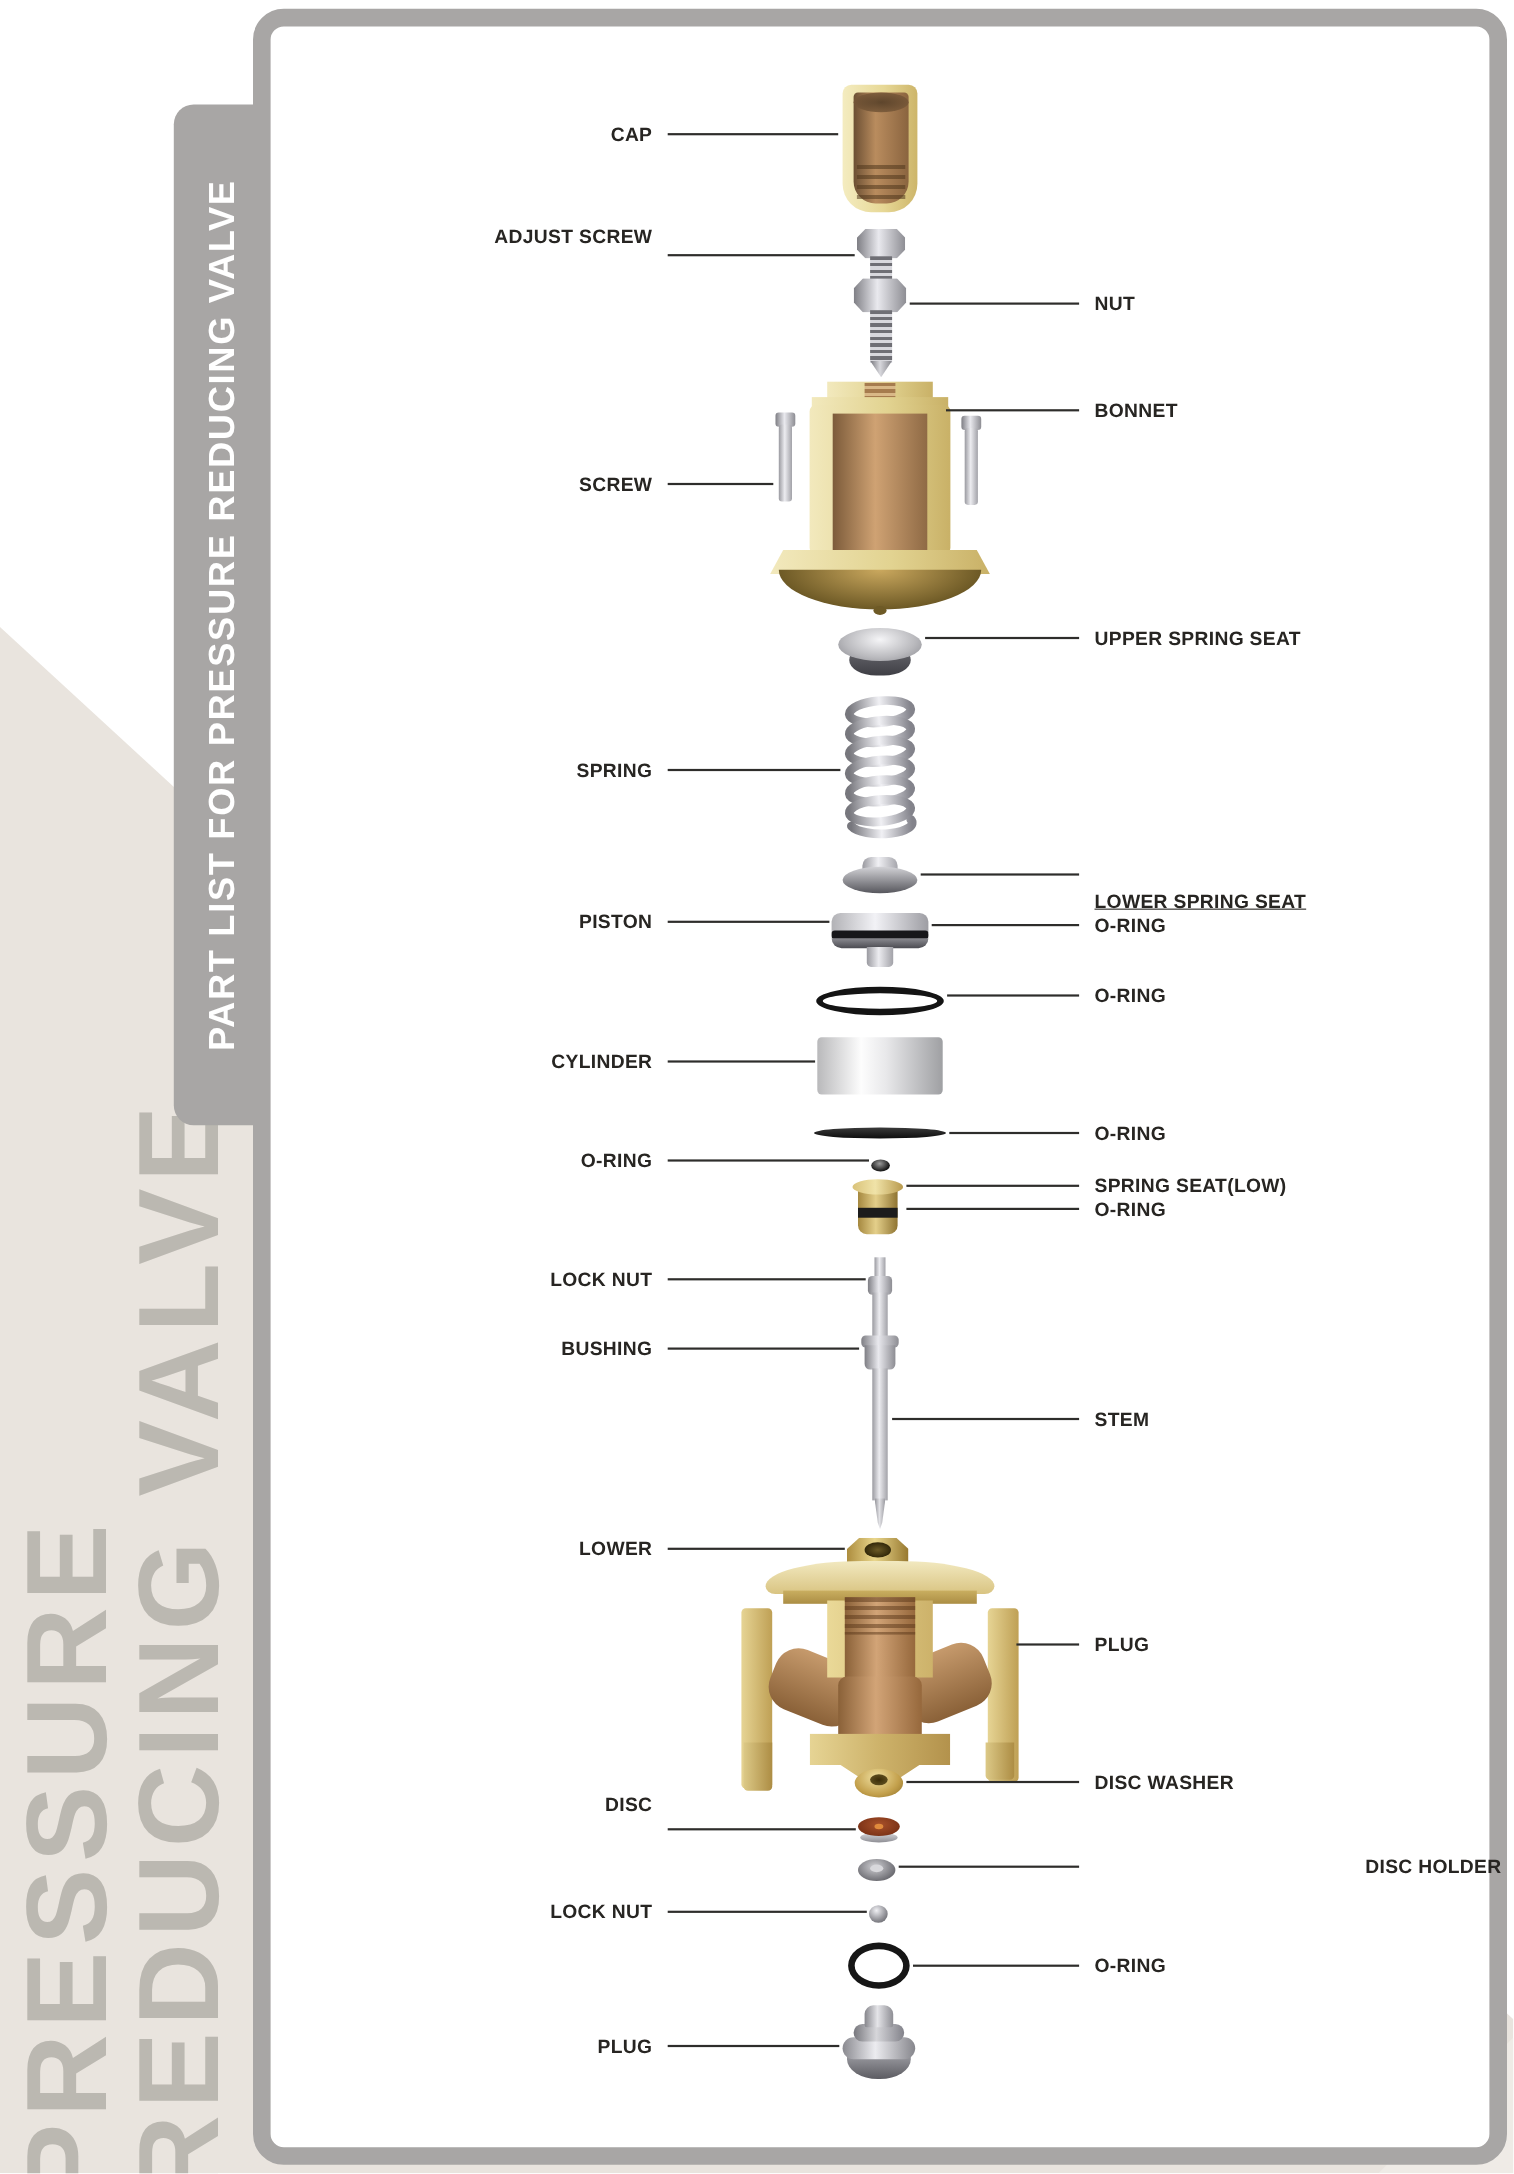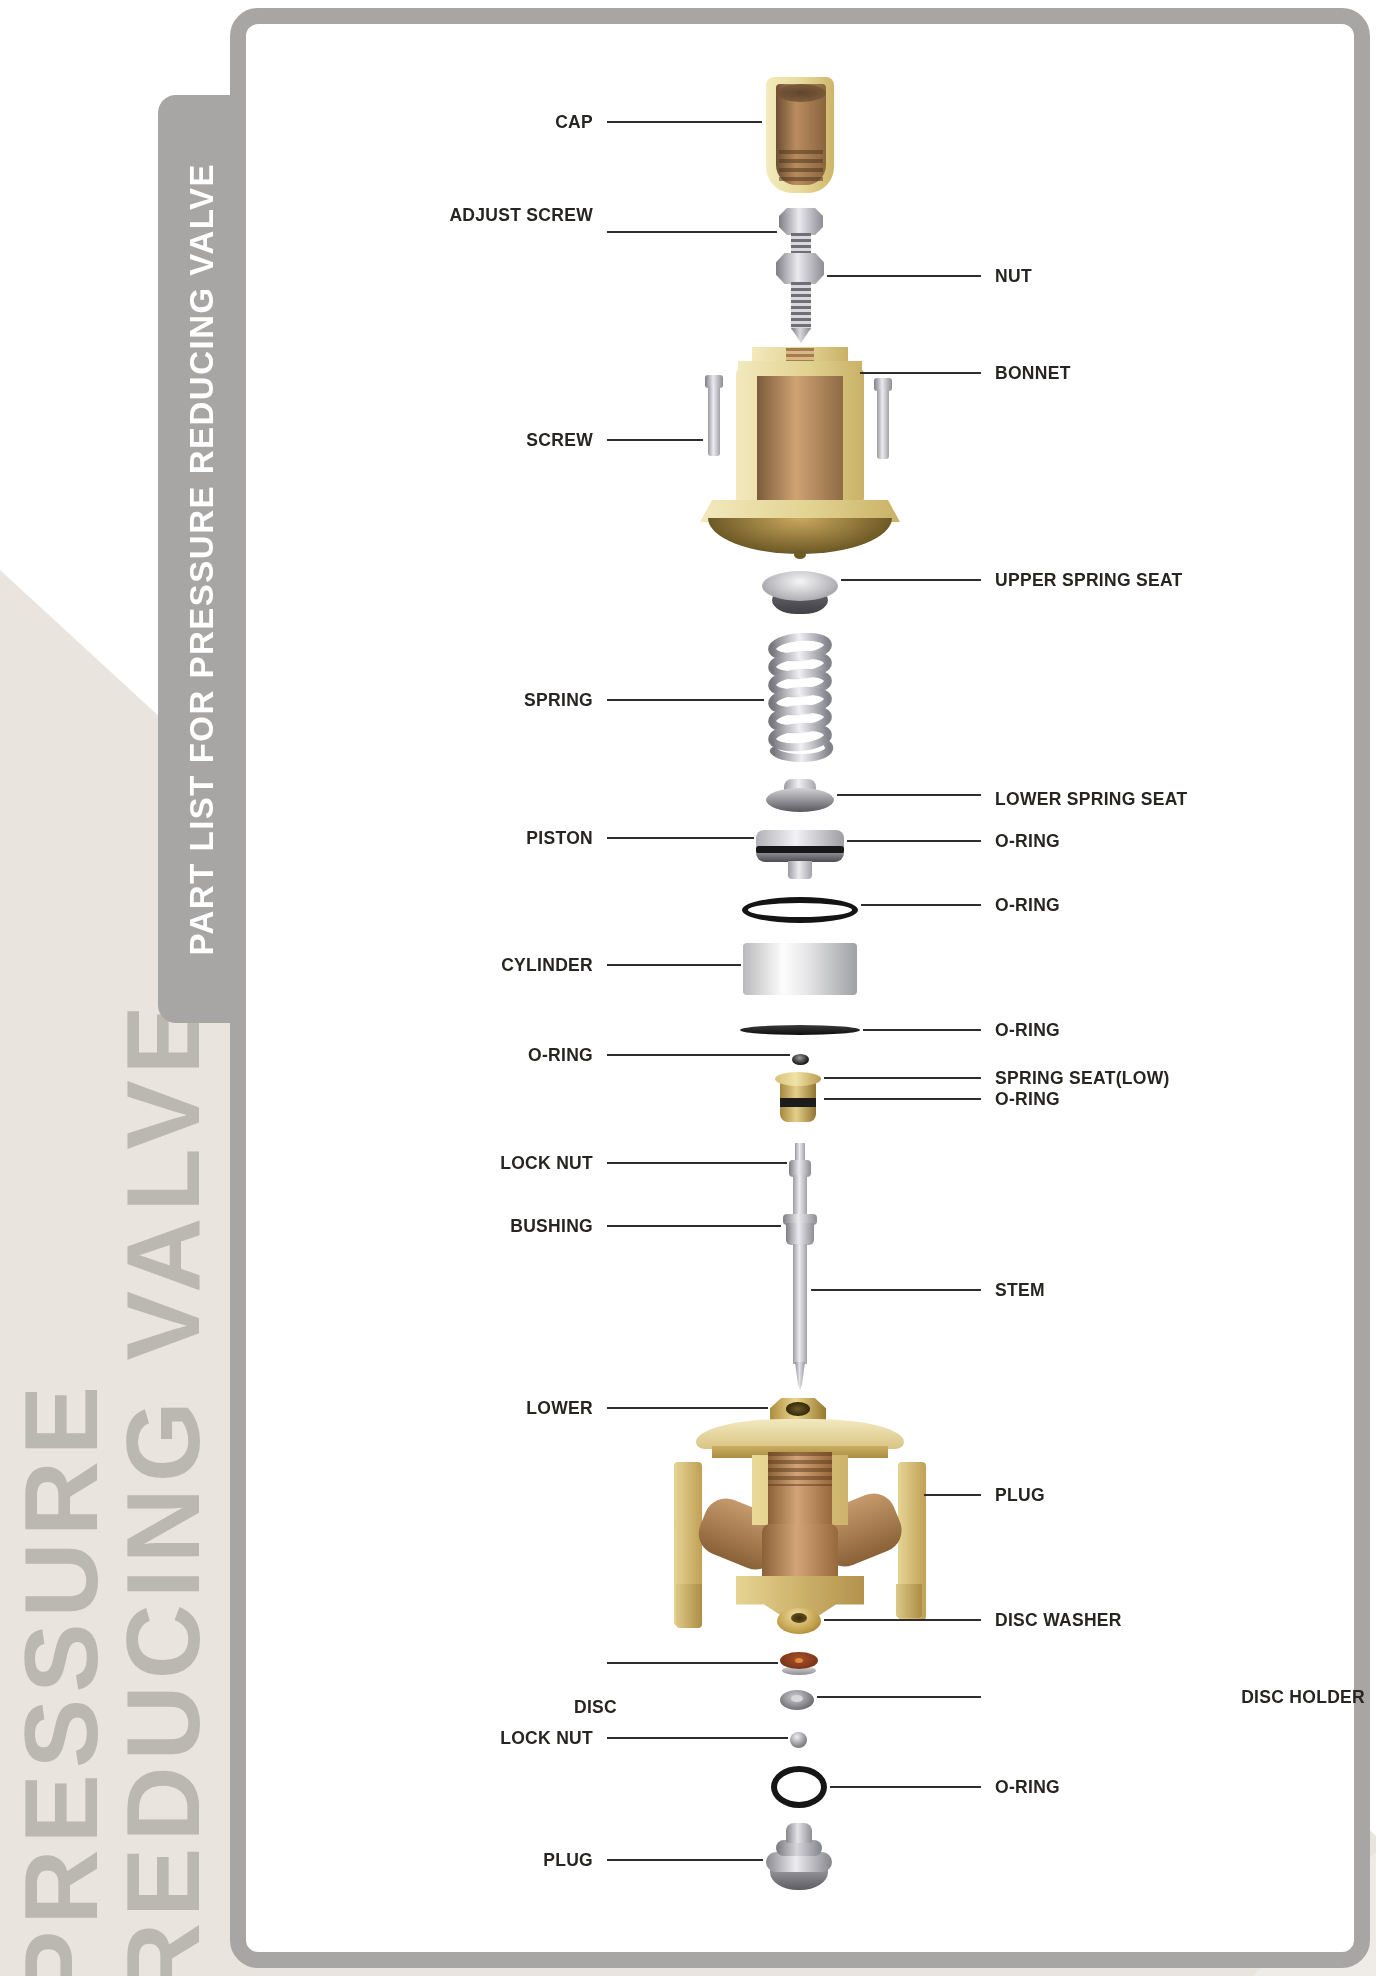--- a/index.html
+++ b/index.html
@@ -326,21 +326,21 @@
         <div class="part-label right" style="top: 265px;">NUT</div>
         <div class="leader" style="top: 275px; left: 827px; width: 154px;"></div>
         <div class="part-label right" style="top: 362px;">BONNET</div>
         <div class="leader" style="top: 372px; left: 860px; width: 121px;"></div>
         <div class="part-label left" style="top: 429px;">SCREW</div>
         <div class="leader" style="top: 439px; left: 607px; width: 96px;"></div>
         <div class="part-label right" style="top: 569px;">UPPER SPRING SEAT</div>
         <div class="leader" style="top: 579px; left: 841px; width: 140px;"></div>
         <div class="part-label left" style="top: 689px;">SPRING</div>
         <div class="leader" style="top: 699px; left: 607px; width: 157px;"></div>
-        <div class="part-label right" style="top: 788px;">LOWER SPRING SEAT</div>
+        <div class="part-label right" style="top: 808px; text-decoration: underline;">LOWER SPRING SEAT</div>
         <div class="leader" style="top: 794px; left: 837px; width: 144px;"></div>
         <div class="part-label left" style="top: 827px;">PISTON</div>
         <div class="leader" style="top: 837px; left: 607px; width: 147px;"></div>
         <div class="part-label right" style="top: 830px;">O-RING</div>
         <div class="leader" style="top: 840px; left: 847px; width: 134px;"></div>
         <div class="part-label right" style="top: 894px;">O-RING</div>
         <div class="leader" style="top: 904px; left: 861px; width: 120px;"></div>
         <div class="part-label left" style="top: 954px;">CYLINDER</div>
         <div class="leader" style="top: 964px; left: 607px; width: 134px;"></div>
         <div class="part-label right" style="top: 1019px;">O-RING</div>
@@ -356,21 +356,21 @@
         <div class="part-label left" style="top: 1215px;">BUSHING</div>
         <div class="leader" style="top: 1225px; left: 607px; width: 174px;"></div>
         <div class="part-label right" style="top: 1279px;">STEM</div>
         <div class="leader" style="top: 1289px; left: 811px; width: 170px;"></div>
         <div class="part-label left" style="top: 1397px;">LOWER</div>
         <div class="leader" style="top: 1407px; left: 607px; width: 161px;"></div>
         <div class="part-label right" style="top: 1484px;">PLUG</div>
         <div class="leader" style="top: 1494px; left: 924px; width: 57px;"></div>
         <div class="part-label right" style="top: 1609px;">DISC WASHER</div>
         <div class="leader" style="top: 1619px; left: 824px; width: 157px;"></div>
-        <div class="part-label left" style="top: 1696px; padding-left: 24px;">DISC</div>
+        <div class="part-label left" style="top: 1629px;">DISC</div>
         <div class="leader" style="top: 1662px; left: 607px; width: 171px;"></div>
         <div class="part-label right" style="top: 1686px; text-align: right;">DISC HOLDER</div>
         <div class="leader" style="top: 1696px; left: 817px; width: 164px;"></div>
         <div class="part-label left" style="top: 1727px;">LOCK NUT</div>
         <div class="leader" style="top: 1737px; left: 607px; width: 181px;"></div>
         <div class="part-label right" style="top: 1776px;">O-RING</div>
         <div class="leader" style="top: 1786px; left: 830px; width: 151px;"></div>
         <div class="part-label left" style="top: 1849px;">PLUG</div>
         <div class="leader" style="top: 1859px; left: 607px; width: 156px;"></div>
       </div>

